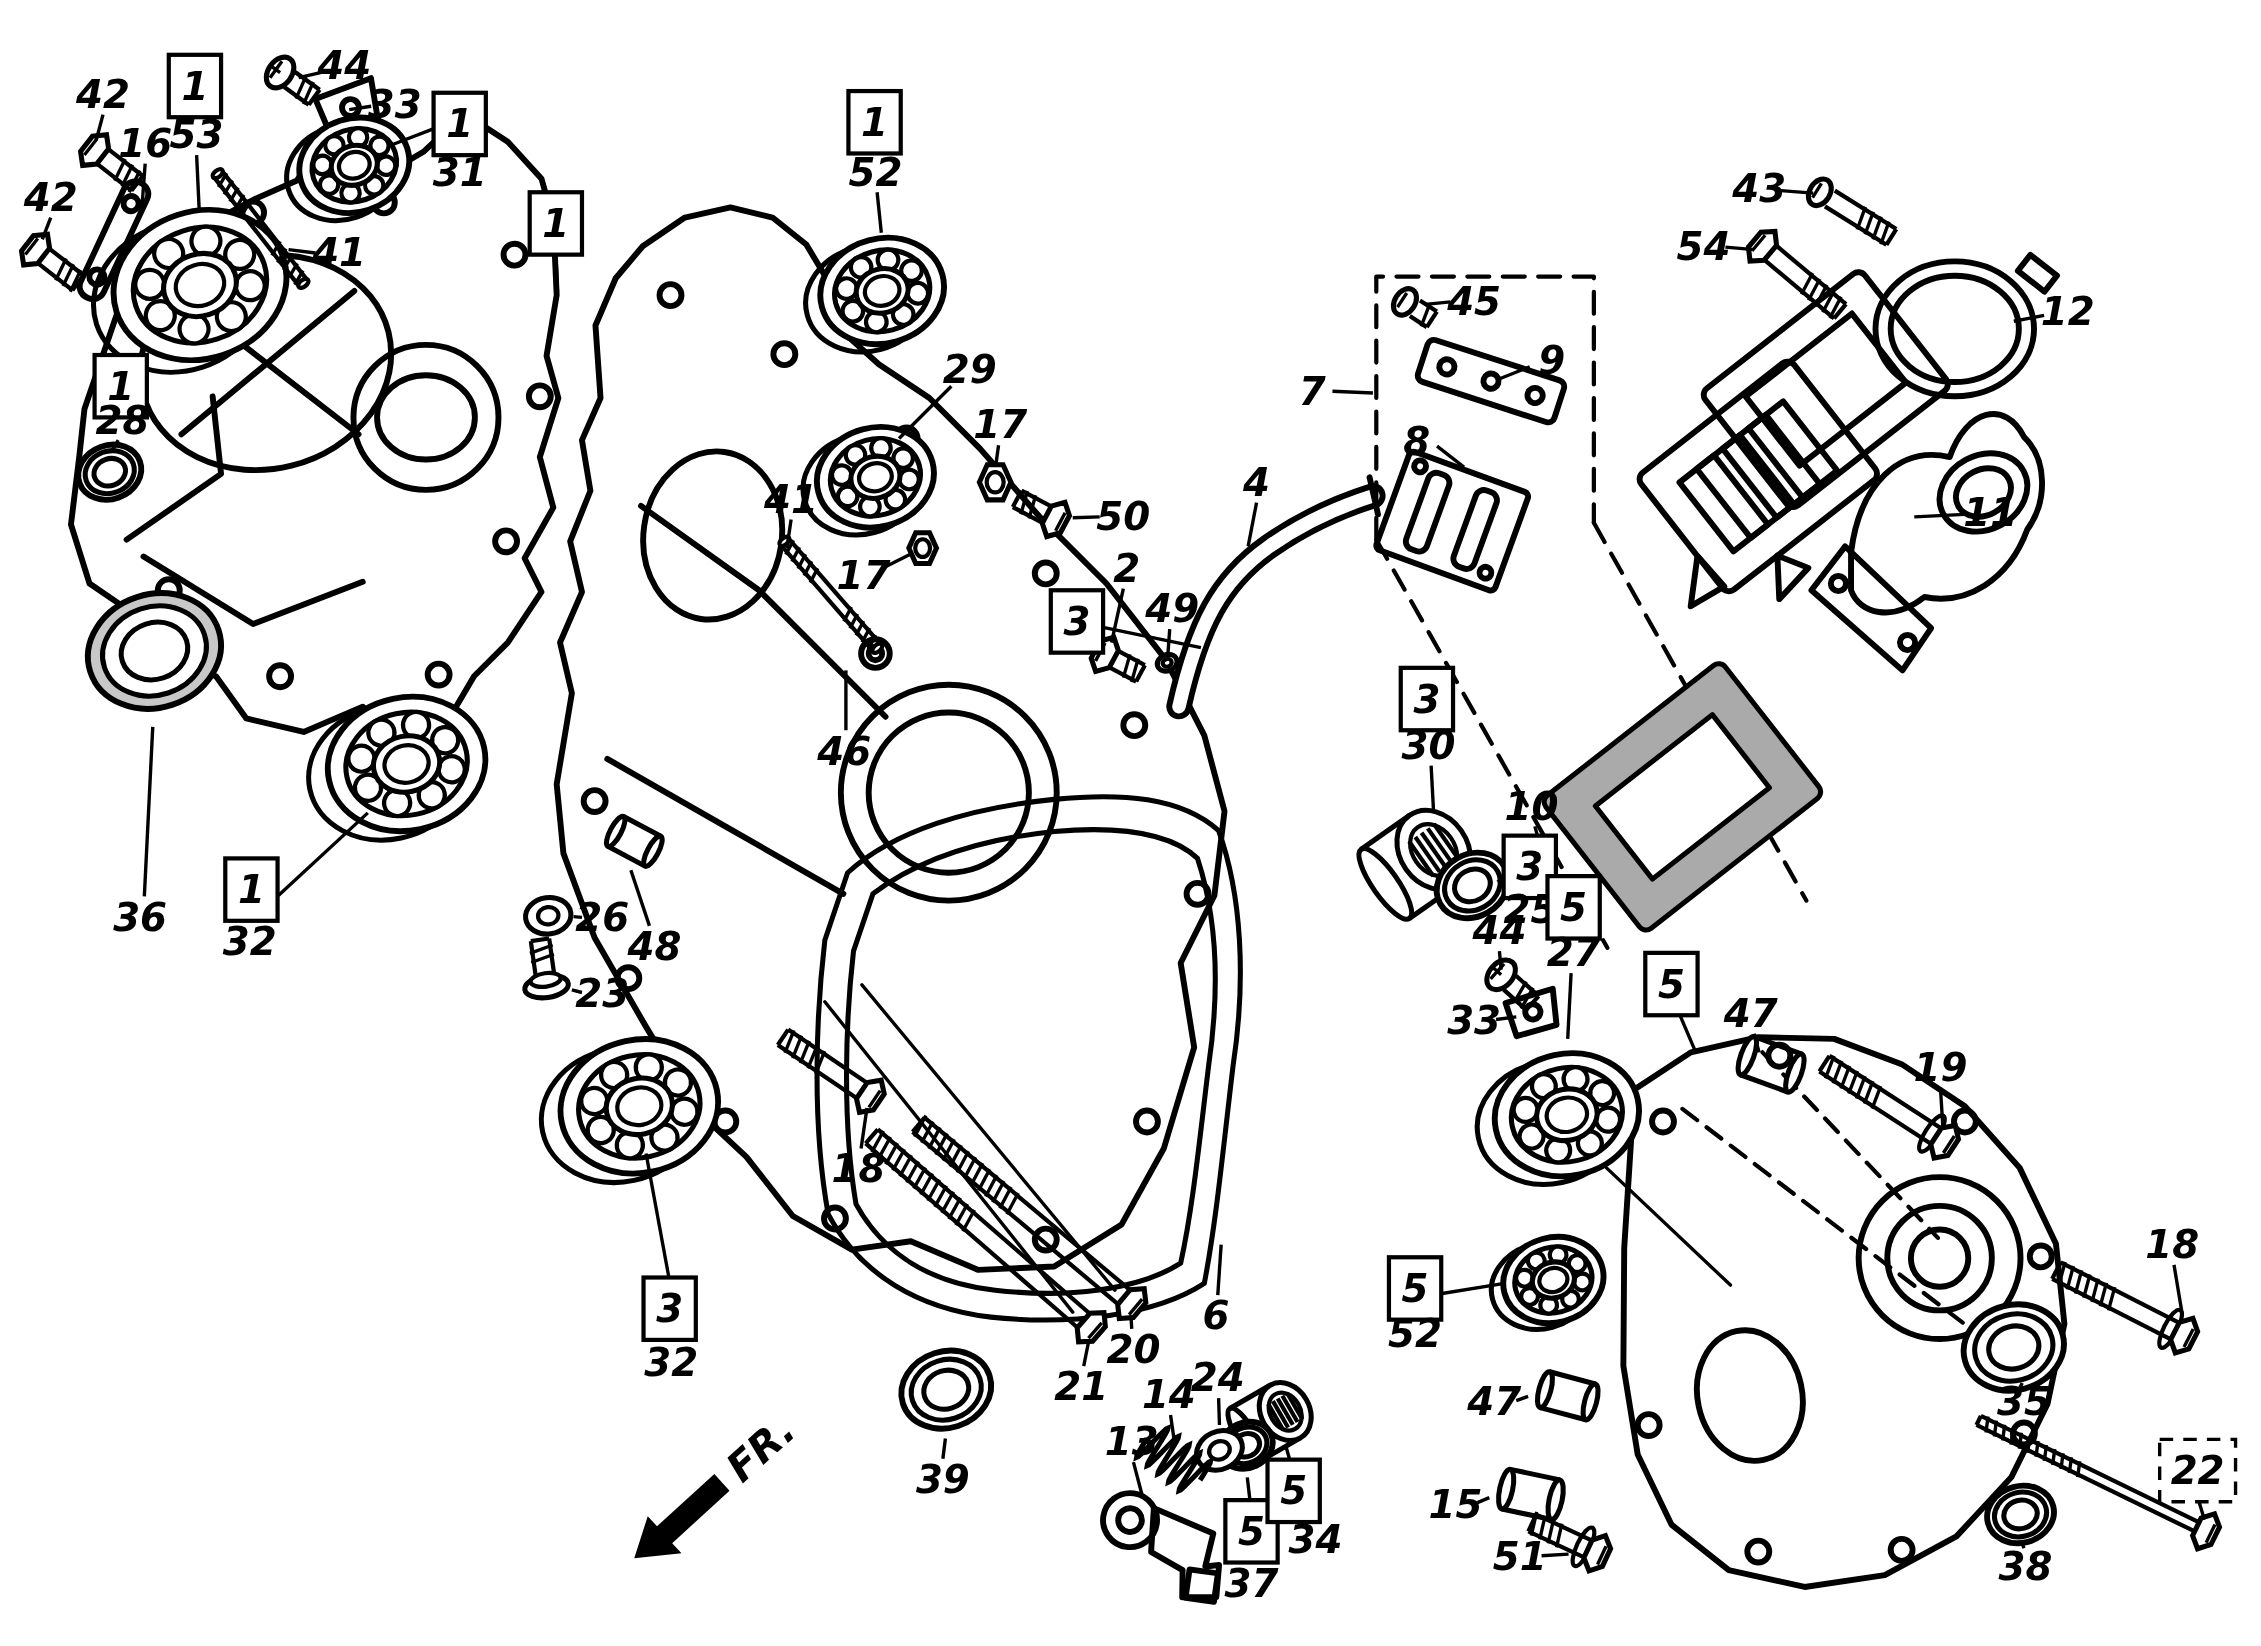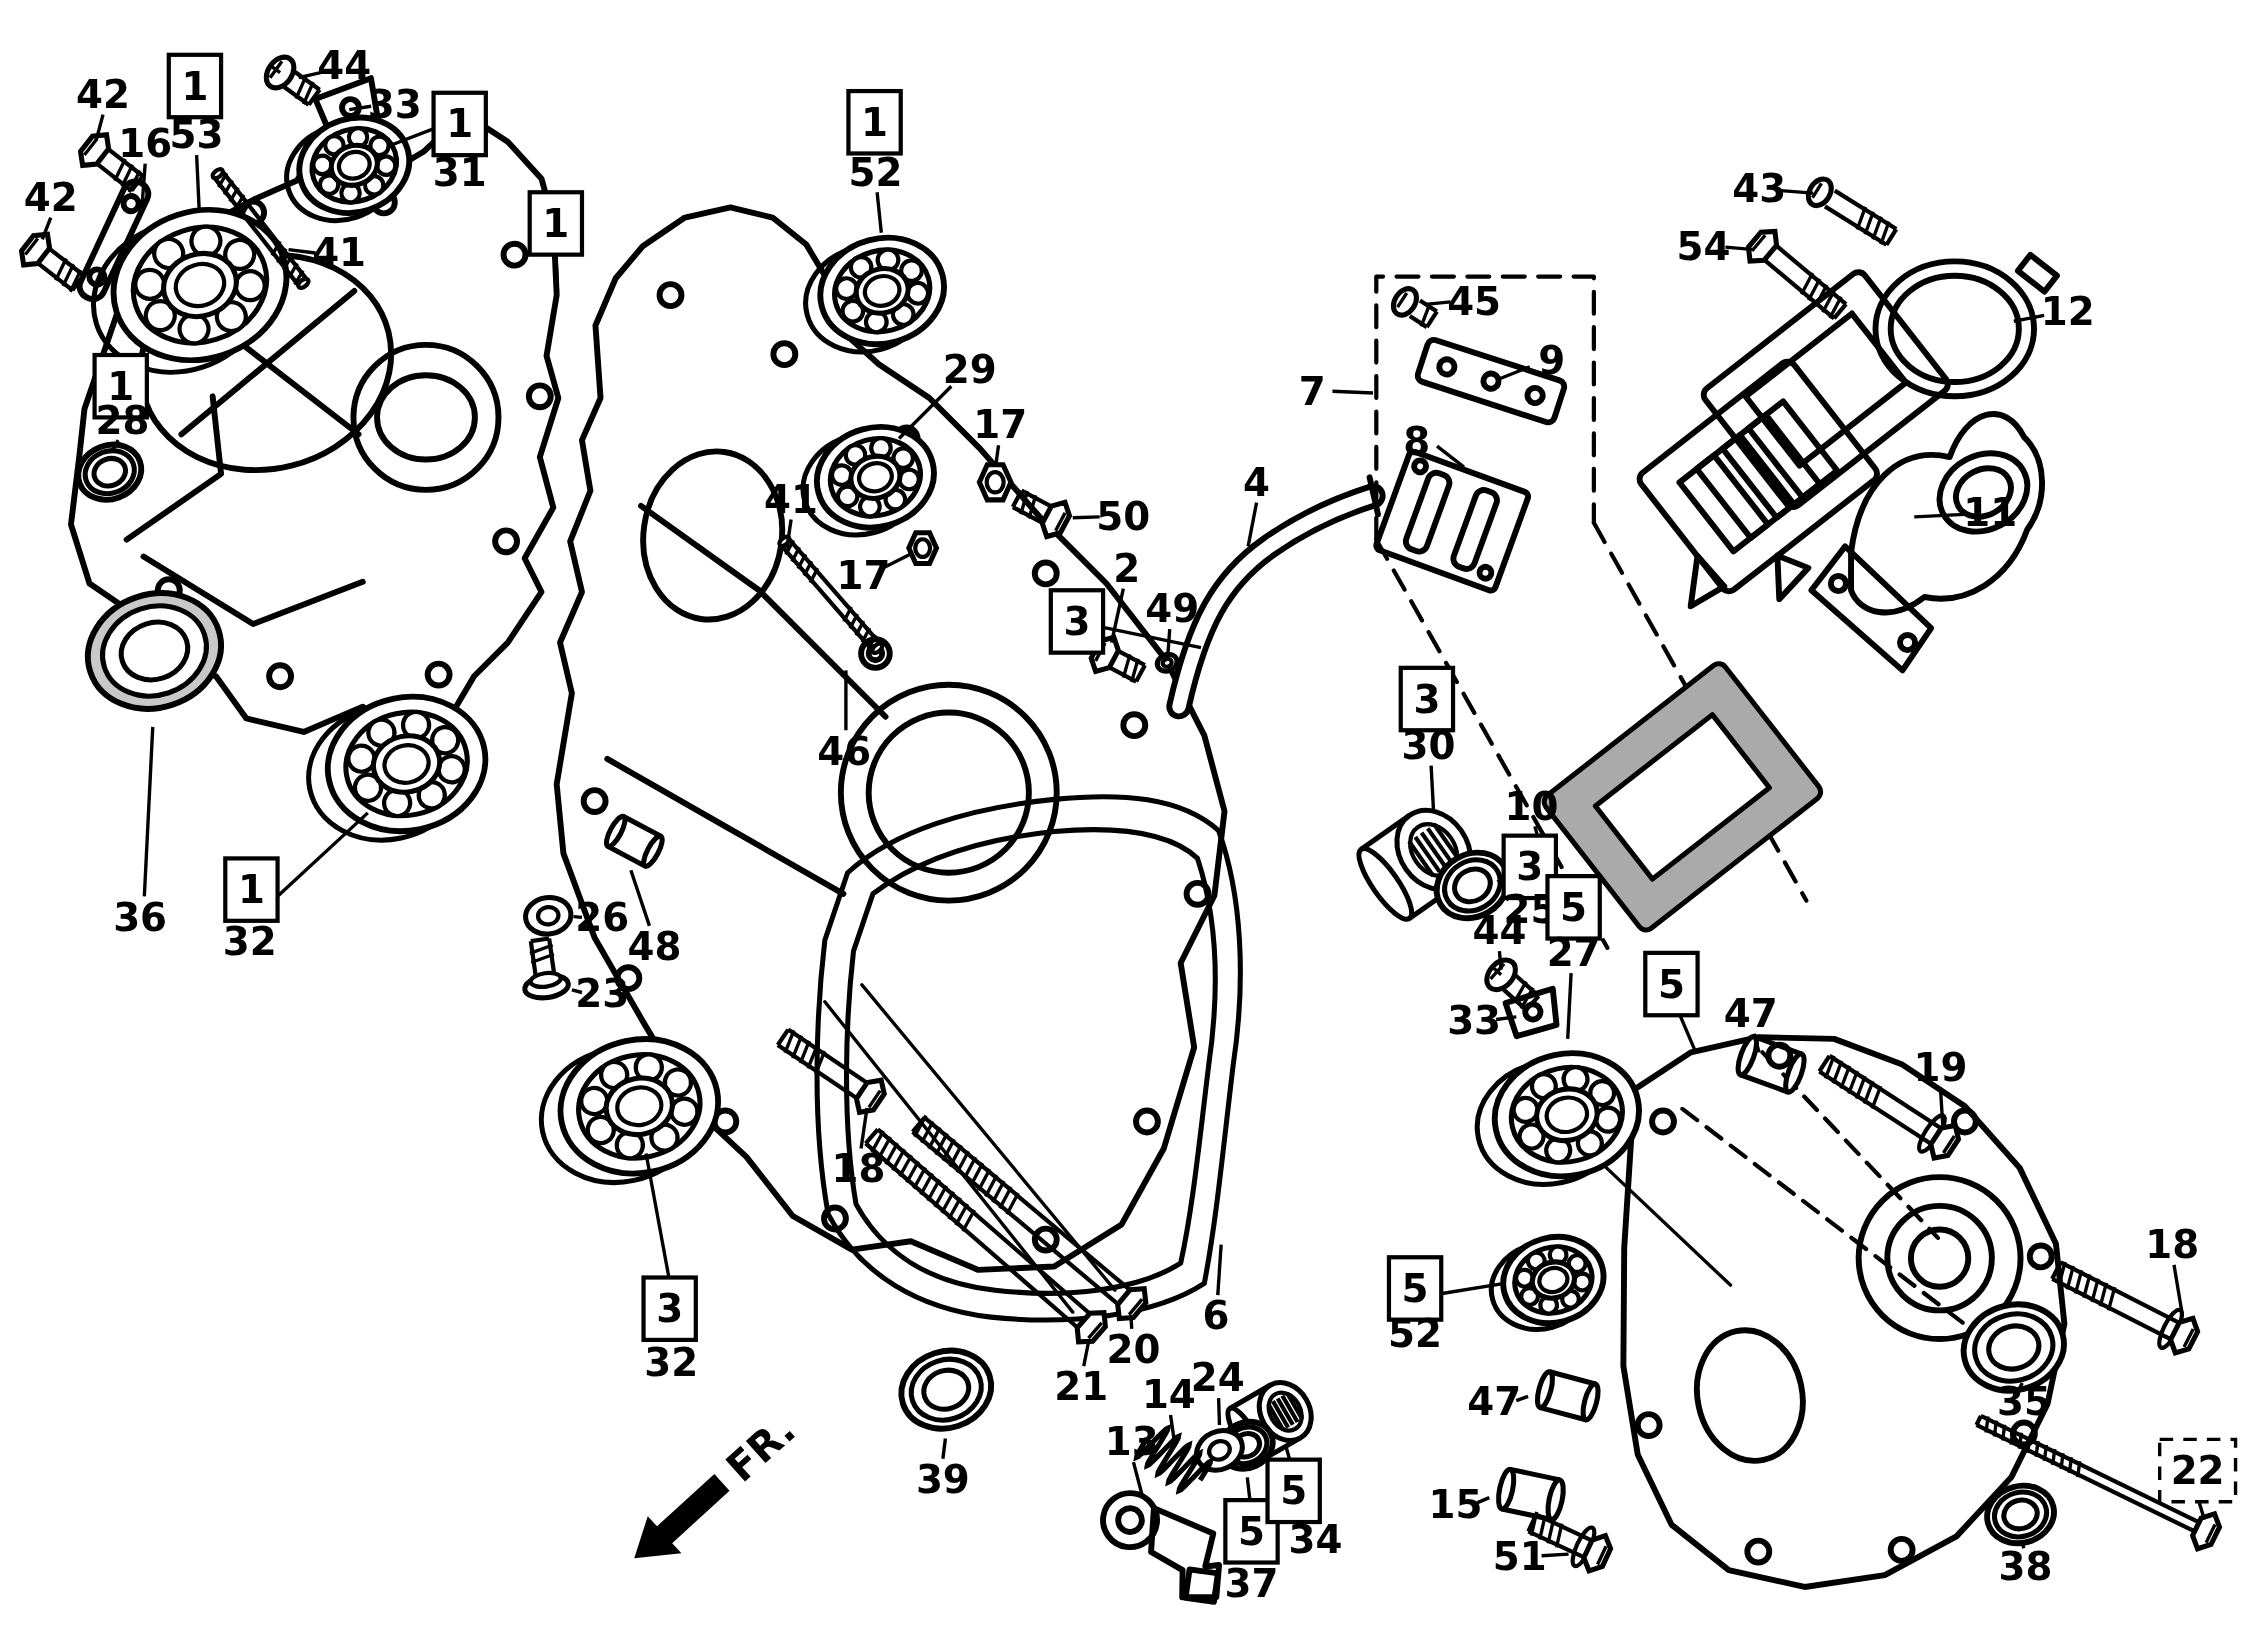--- a/index.html
+++ b/index.html
@@ -1,16 +1,16 @@
 <!DOCTYPE html>
 <html style="font-size:13.5px"><head>
 <meta charset="utf-8">
 <style>
   html,body{margin:0;padding:0;background:#ffffff;}
-  .canvas{width:2261px;height:1646px;position:relative;background:#fff;overflow:hidden;}
+  .canvas{width:2261px;height:1646px;position:relative;background:#fff;overflow:hidden;font-style:italic;}
   svg{position:absolute;left:0;top:0;}
   text{user-select:none;}
 </style>
 </head>
 <body>
 
 <div class="canvas">
   <svg id="svg" width="2261" height="1646" viewBox="0 0 2681 1952" xmlns="http://www.w3.org/2000/svg">
 
     <g id="art" fill="none" stroke="#000" stroke-width="7" stroke-linejoin="round" stroke-linecap="round">

